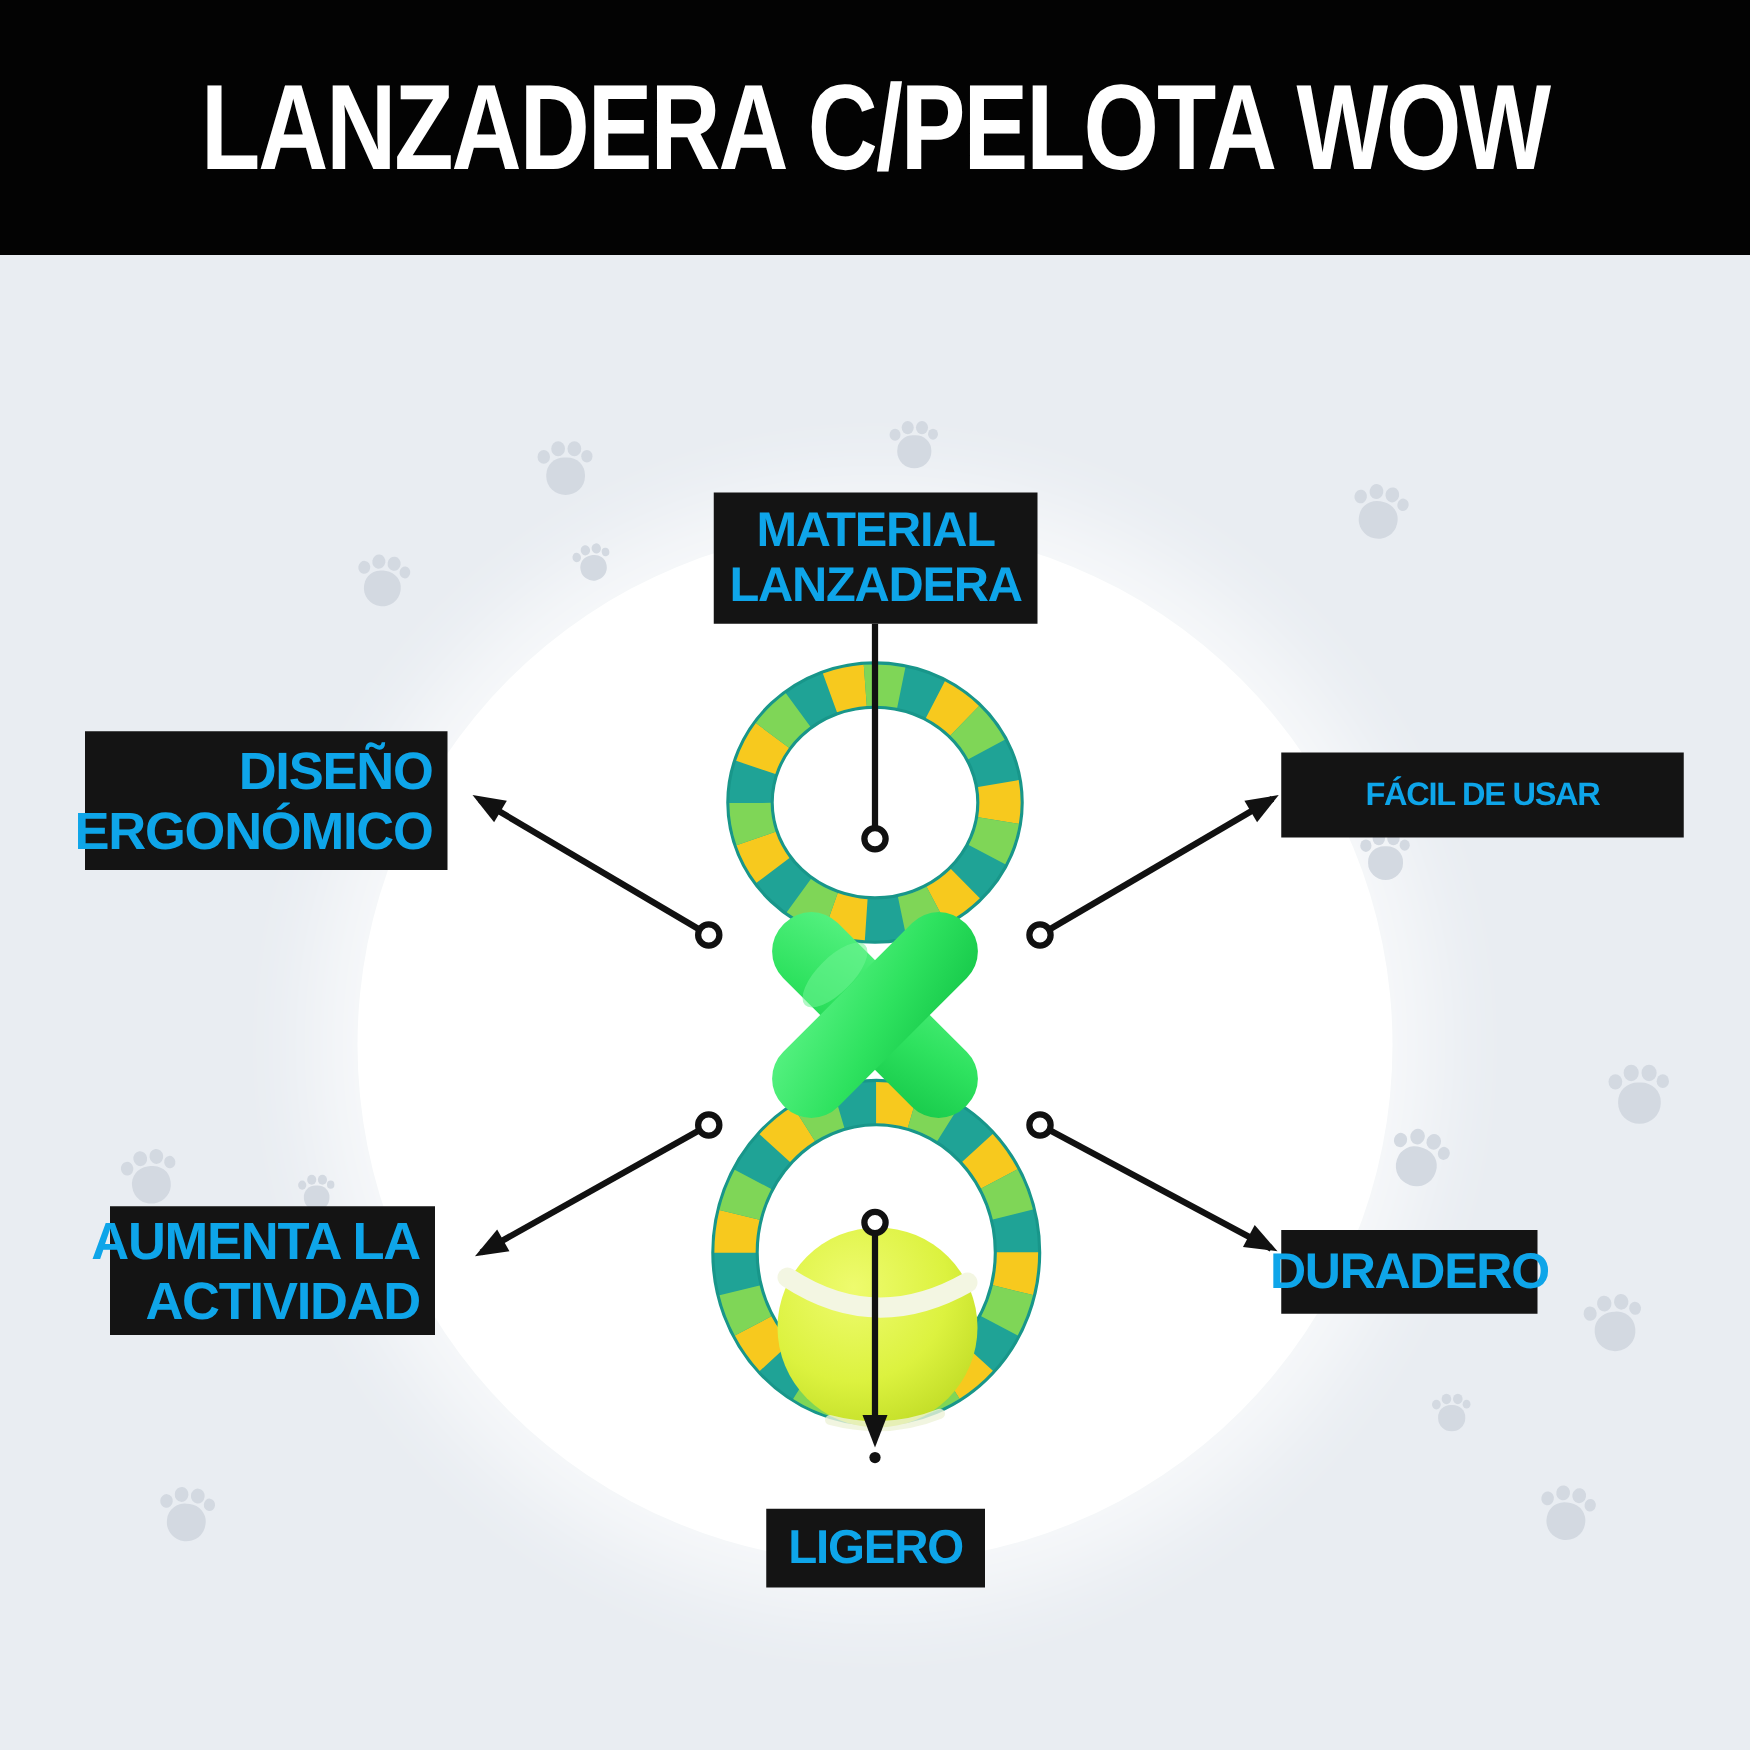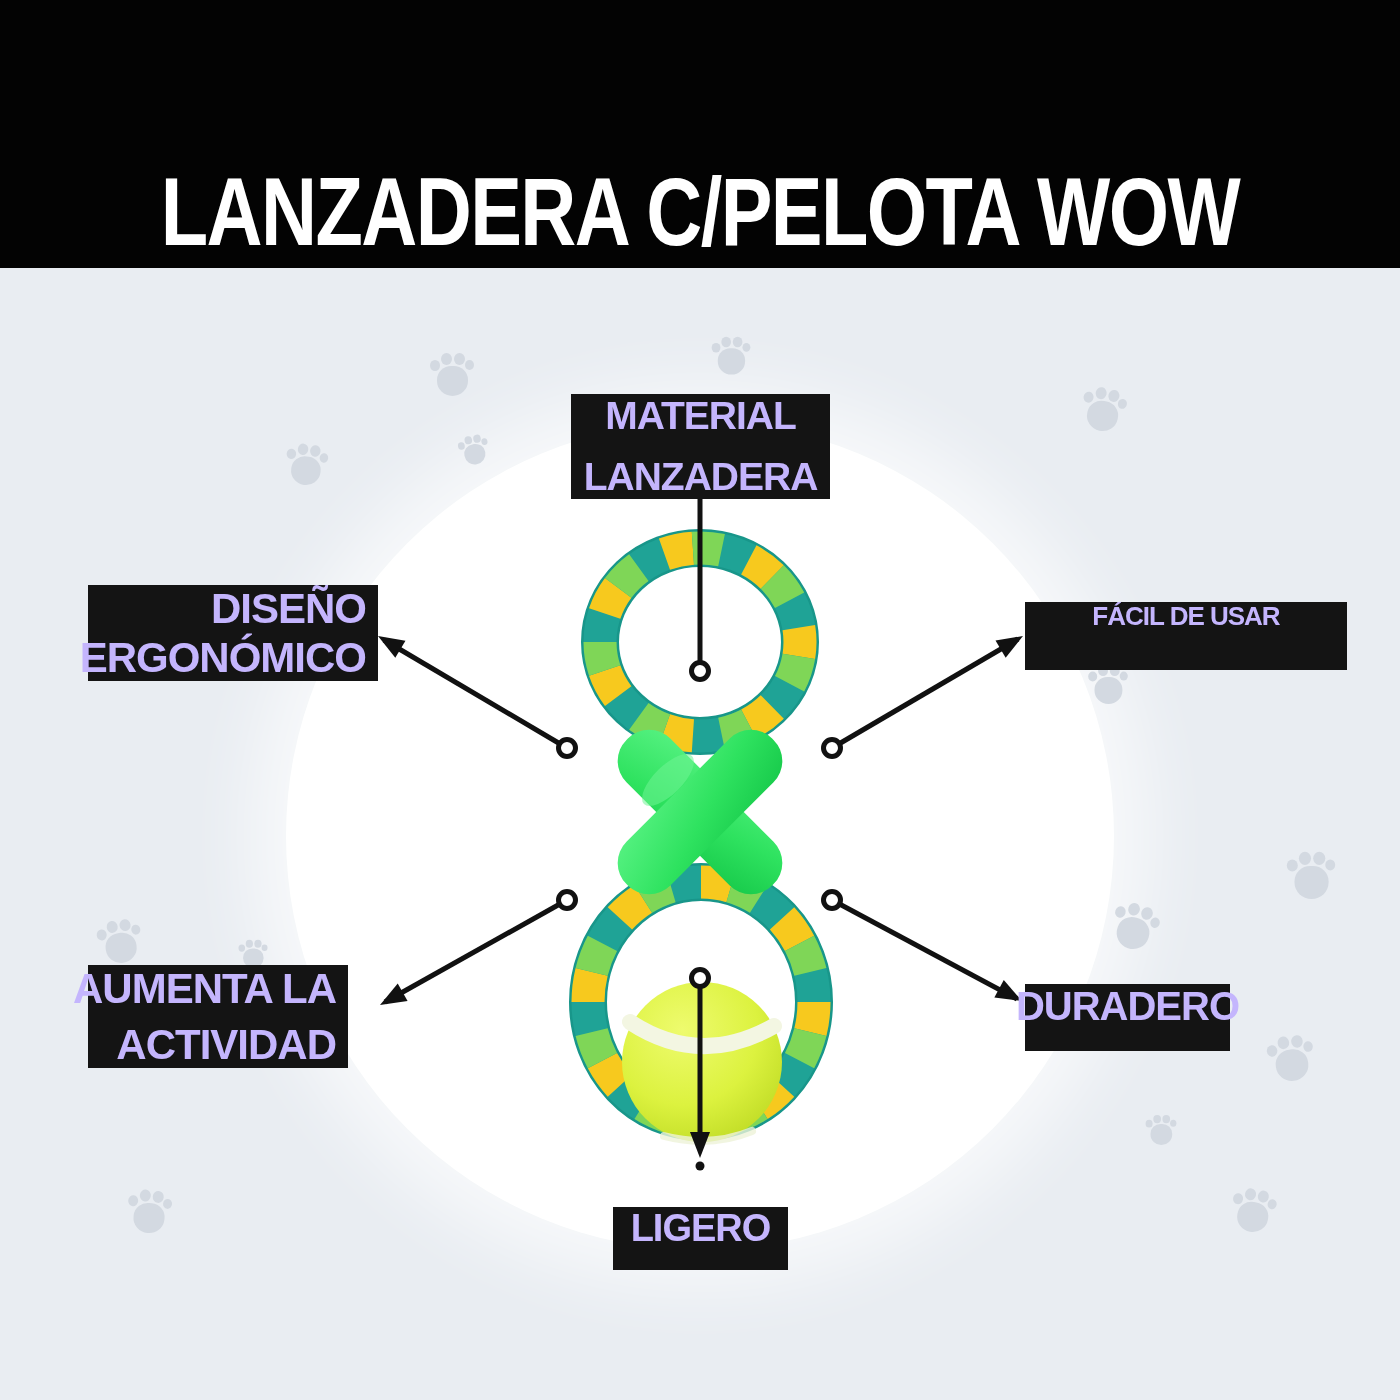--- a/index.html
+++ b/index.html
@@ -1,45 +1,45 @@
 <!DOCTYPE html>
 <html><head>
 <meta charset="utf-8">
 <style>
   html,body{margin:0;padding:0;background:#e9edf2;}
   #canvas{position:relative;width:1400px;height:1400px;overflow:hidden;
           background:#e9edf2;font-family:"Liberation Sans",sans-serif;}
 
   
-  .header{position:absolute;left:0;top:0;width:1400px;height:268px;background:#030303;
-          display:flex;align-items:flex-end;justify-content:center;}
+  .header{position:absolute;left:0;top:0;width:1400px;height:204px;background:#030303;
+          display:flex;align-items:center;justify-content:center;}
   .header h1{margin:0;color:#ffffff;font-weight:bold;font-size:97px;letter-spacing:-2px;
              transform:scaleX(0.80);transform-origin:center;white-space:nowrap;}
 
   
   .spot{position:absolute;left:286px;top:422px;width:828px;height:828px;border-radius:50%;
         background:#ffffff;box-shadow:0 0 70px 35px rgba(255,255,255,0.65);}
 
   
   .paw{position:absolute;width:44px;height:46px;}
   .paw i{position:absolute;background:#d3d9e1;border-radius:50%;display:block;}
   .paw .t1{left:0px;top:7px;width:10px;height:11px;}
   .paw .t2{left:11px;top:0px;width:11px;height:12px;}
   .paw .t3{left:24px;top:0px;width:11px;height:12px;}
   .paw .t4{left:35px;top:7px;width:9px;height:10px;}
   .paw .pad{left:7px;top:13px;width:31px;height:30px;border-radius:46% 46% 50% 50%;}
 
   
-  .callout{position:absolute;background:#141414;color:#c4b5fd;font-weight:bold;
-           display:flex;flex-direction:column;justify-content:space-between;box-sizing:border-box;}
+  .callout{position:absolute;background:#141414;color:#0ea5e9;font-weight:bold;
+           display:flex;flex-direction:column;justify-content:center;box-sizing:border-box;}
   .callout span{display:block;letter-spacing:-1px;line-height:1.12;white-space:nowrap;}
   .c-center{align-items:center;text-align:center;}
   .c-right{align-items:flex-end;text-align:right;padding-right:12px;}
   #box-material{left:571px;top:394px;width:259px;height:105px;font-size:39px;}
-  #box-diseno{left:68px;top:585px;width:290px;height:96px;font-size:42px;margin-left:20px;}
+  #box-diseno{left:68px;top:585px;width:290px;height:111px;font-size:42px;}
   #box-facil{left:1025px;top:602px;width:322px;height:68px;font-size:26px;}
   #box-aumenta{left:88px;top:965px;width:260px;height:103px;font-size:42px;}
   #box-duradero{left:1025px;top:984px;width:205px;height:67px;font-size:40px;}
   #box-ligero{left:613px;top:1175px;width:175px;height:63px;font-size:38px;margin-top:32px;}
 
   svg{position:absolute;left:0;top:0;}
 </style>
 </head>
 <body>
 

